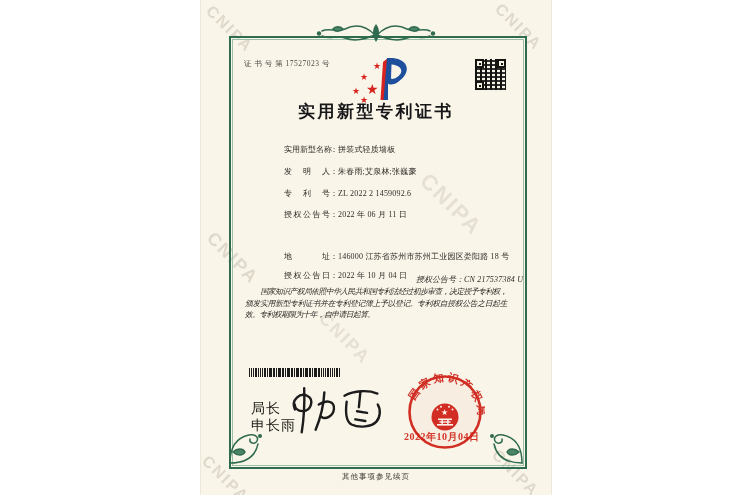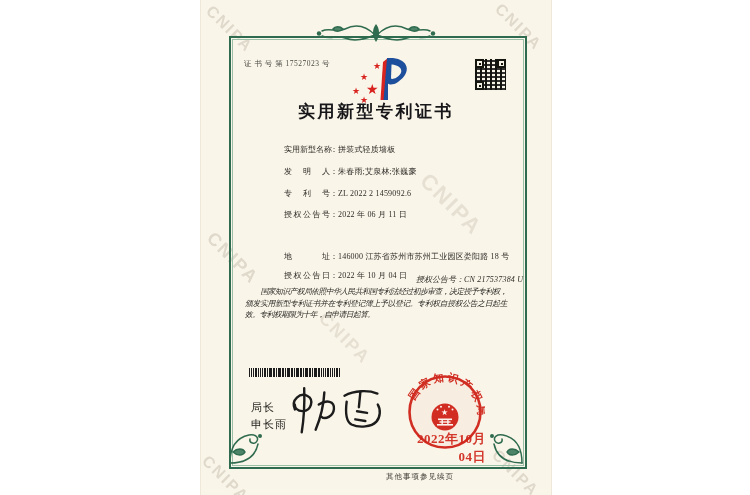--- a/index.html
+++ b/index.html
@@ -27,27 +27,27 @@
   .frow{position:absolute;left:48px;font-size:8px;color:#2e2c28;line-height:10px;white-space:nowrap;margin-left:35px;}
   .flabel{display:inline-block;width:46px;text-align:justify;text-align-last:justify;}
   .fval{letter-spacing:.2px;}
   .frow .pair2{position:absolute;left:132px;top:4px;white-space:nowrap;font-style:italic;}
   .body-text{position:absolute;left:44px;top:286px;width:262px;color:#2b2a26;
              font-size:7.8px;line-height:11.6px;letter-spacing:-.6px;font-style:italic;text-align:justify;}
   .body-text p{margin:0;text-indent:2em;}
   .barcode{position:absolute;left:48px;top:368px;width:92px;height:9px;background:
      repeating-linear-gradient(90deg,#1b1b1b 0 1px,transparent 1px 2px,#1b1b1b 2px 3.5px,
      transparent 3.5px 4.5px,#1b1b1b 4.5px 5px,transparent 5px 6px,#1b1b1b 6px 8px,transparent 8px 9px);}
-  .signer{position:absolute;left:50px;font-size:11px;color:#21211d;letter-spacing:1px;}
+  .signer{position:absolute;left:50px;font-size:14px;color:#21211d;letter-spacing:1px;}
   .signature{position:absolute;left:80px;top:384px;width:110px;height:54px;}
   .seal{position:absolute;left:204px;top:372px;width:80px;height:80px;opacity:.95;}
-  .seal-date{position:absolute;left:203px;top:430px;width:82px;text-align:right;
-             font-size:13px;color:#cf2318;letter-spacing:.5px;font-weight:bold;opacity:.9;}
+  .seal-date{position:absolute;left:203px;top:430px;width:82px;text-align:left;
+             font-size:10px;color:#cf2318;letter-spacing:.5px;font-weight:bold;opacity:.9;}
   .page-ind{position:absolute;left:28px;top:450px;width:294px;text-align:center;font-size:7.5px;color:#3c3a34;}
-  .footer-note{position:absolute;left:0;top:472px;width:350px;text-align:center;font-size:7.5px;color:#3c3a34;letter-spacing:1px;padding-left:44px;}
+  .footer-note{position:absolute;left:0;top:472px;width:350px;text-align:center;font-size:7.5px;color:#3c3a34;letter-spacing:1px;}
   .ornament{position:absolute;left:110px;top:20px;width:130px;height:28px;}
   .corner{position:absolute;width:38px;height:38px;}
   .corner.bl{left:26px;top:428px;}
   .corner.br{left:286px;top:428px;}
 </style>
 </head>
 <body>
 
 <div id="canvas">
   <div id="paper">

